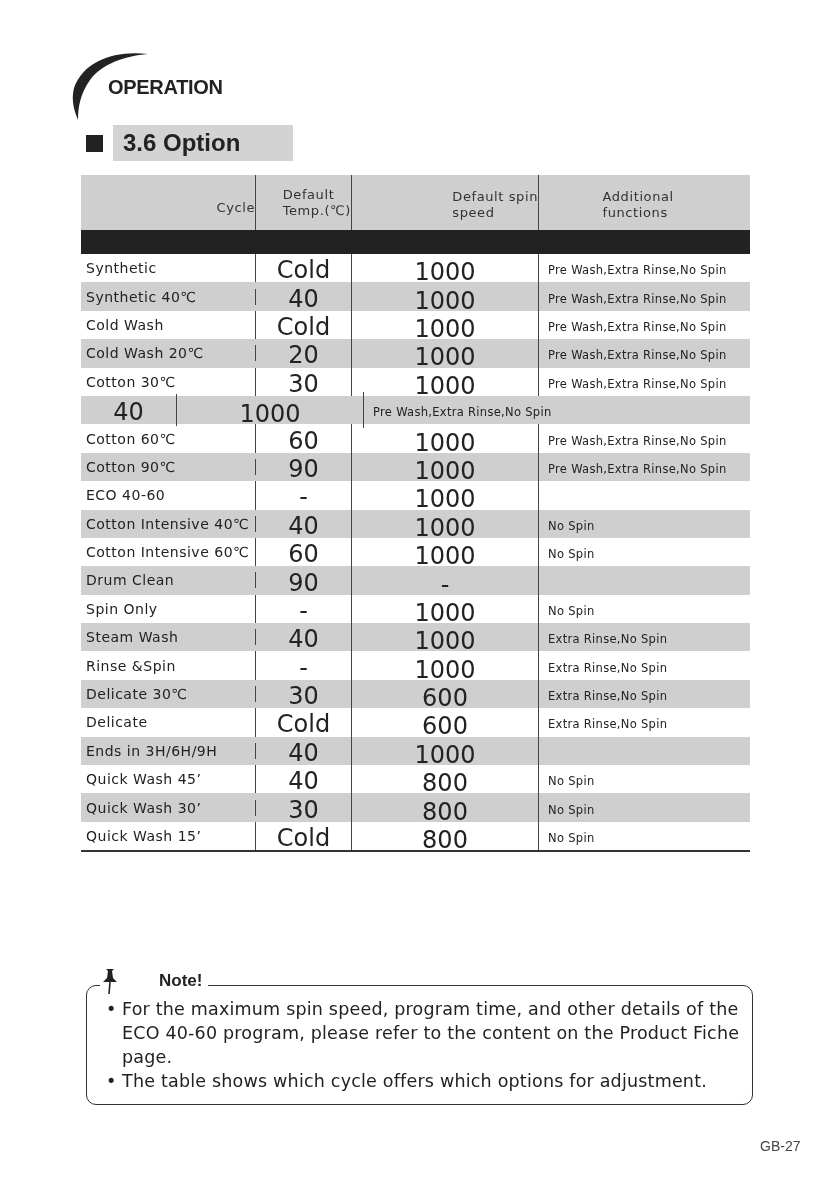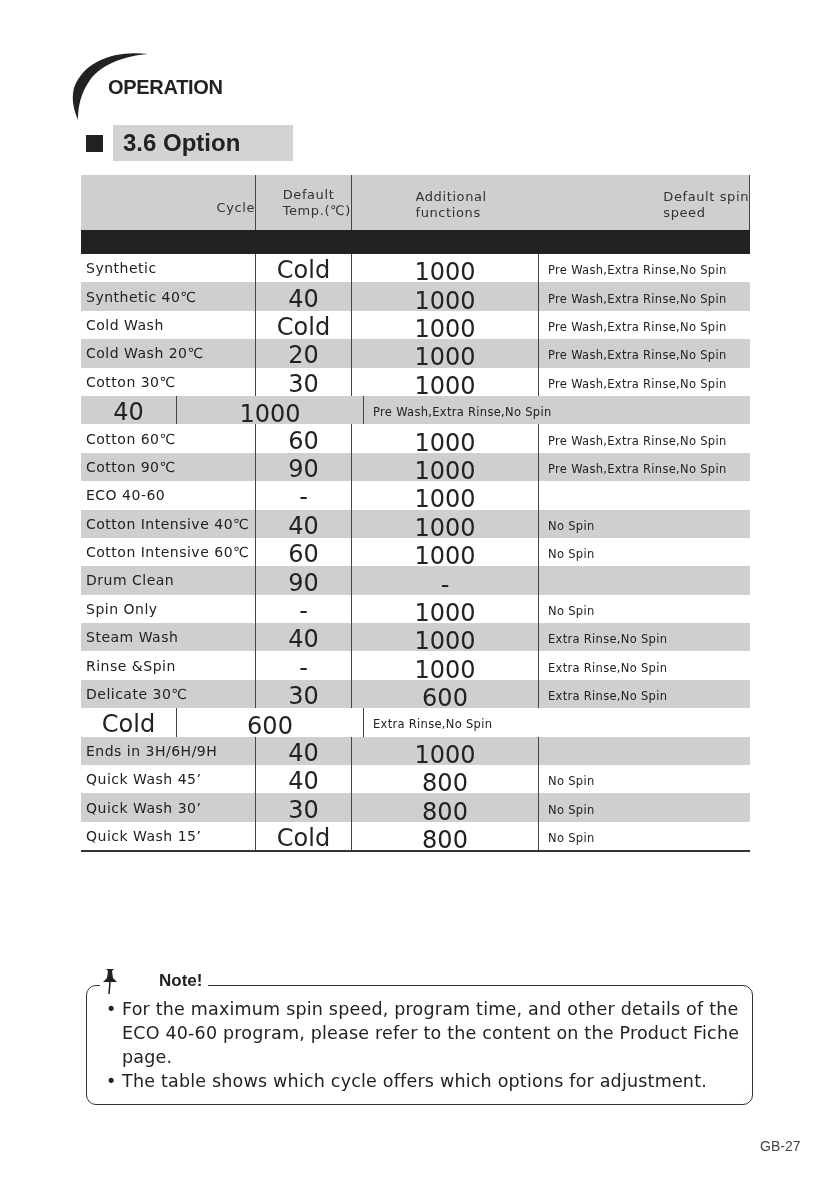--- a/index.html
+++ b/index.html
@@ -20,21 +20,21 @@
   .thead { display: flex; height: 55px; background: #cfcfcf; }
   .th { font-size: 13px; color: #333; letter-spacing: 0.6px; line-height: 16px; display: flex; align-items: center; justify-content: flex-end; }
   .th.c1 { width: 175px; padding-left: 10px; padding-top: 10px; border-right: 1.5px solid #444; }
   .th.c2 { width: 96px; padding-left: 13px; border-right: 1.5px solid #444; }
   .th.c3 { width: 187px; padding-left: 28px; padding-top: 4px; border-right: 1.5px solid #444; }
   .th.c4 { flex: 1; justify-content: center; padding-top: 4px; text-align: left; }
   .th.c4 span { display: block; width: 84px; }
   .blackbar { height: 24px; background: #222; }
 
   .tr { display: flex; height: 28.4px; }
-  .tr.shade { background: #cfcfcf; }
+  .tr.shade { background: #cfcfcf; align-items: center; }
   .td { display: flex; align-items: center; }
   .td.c1 { width: 175px; padding-left: 5px; font-size: 14px; letter-spacing: 0.5px; color: #222; border-right: 1.5px solid #444; }
   .td.c2 { width: 96px; justify-content: center; font-size: 24px; padding-top: 4px; color: #222; border-right: 1.5px solid #444; }
   .td.c3 { width: 187px; justify-content: center; font-size: 24px; padding-top: 8px; color: #222; border-right: 1.5px solid #444; }
   .td.c4 { flex: 1; padding-left: 9px; font-size: 11.5px; letter-spacing: 0.3px; color: #222; padding-top: 4px; }
   .tbottom { height: 1.5px; background: #333; }
 
   .note { position: absolute; left: 86px; top: 985px; width: 667px; height: 120px;
     border: 1.5px solid #333; border-radius: 10px; }
   .note-head { position: absolute; left: 100px; top: 967px; display: flex; align-items: center; background: #fff; padding-right: 6px; gap: 33px; }
@@ -64,32 +64,32 @@
 
 <div class="table">
   <div class="thead">
     <div class="th c1">Cycle</div>
     <div class="th c2">
       <div>
         <span style="display:block">Default</span>
         <span style="display:block">Temp.(℃)</span>
       </div>
     </div>
+    <div class="th c3">
+      <div>
+        <span style="display:block">Default spin</span>
+        <span style="display:block">speed</span>
+      </div>
+    </div>
     <div class="th c4">
       <div>
         <span>Additional</span>
         <span>functions</span>
       </div>
     </div>
-    <div class="th c3">
-      <div>
-        <span style="display:block">Default spin</span>
-        <span style="display:block">speed</span>
-      </div>
-    </div>
   </div>
   <div class="blackbar"></div>
   <div id="tbody">
       <div class="tr">
         <div class="td c1">Synthetic</div>
         <div class="td c2">Cold</div>
         <div class="td c3">1000</div>
         <div class="td c4">Pre Wash,Extra Rinse,No Spin</div>
       </div>
       <div class="tr shade">
@@ -175,20 +175,21 @@
         <div class="td c3">1000</div>
         <div class="td c4">Extra Rinse,No Spin</div>
       </div>
       <div class="tr shade">
         <div class="td c1">Delicate 30℃</div>
         <div class="td c2">30</div>
         <div class="td c3">600</div>
         <div class="td c4">Extra Rinse,No Spin</div>
       </div>
       <div class="tr">
+        <div class="td c1">Delicate</div>
         <div class="td c2">Cold</div>
         <div class="td c3">600</div>
         <div class="td c4">Extra Rinse,No Spin</div>
       </div>
       <div class="tr shade">
         <div class="td c1">Ends in 3H/6H/9H</div>
         <div class="td c2">40</div>
         <div class="td c3">1000</div>
         <div class="td c4"></div>
       </div>

